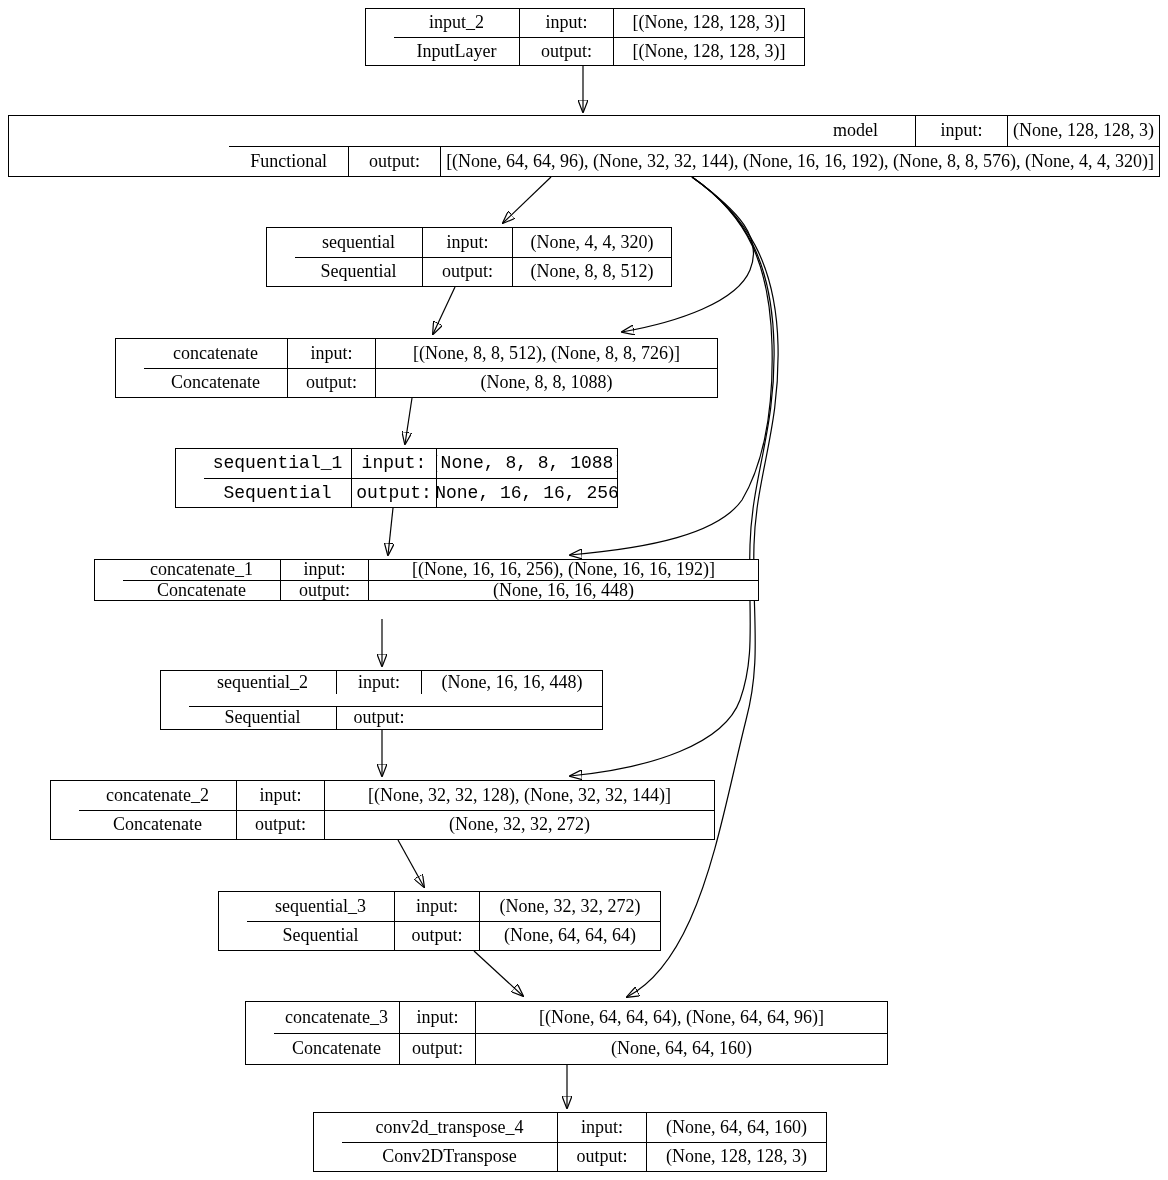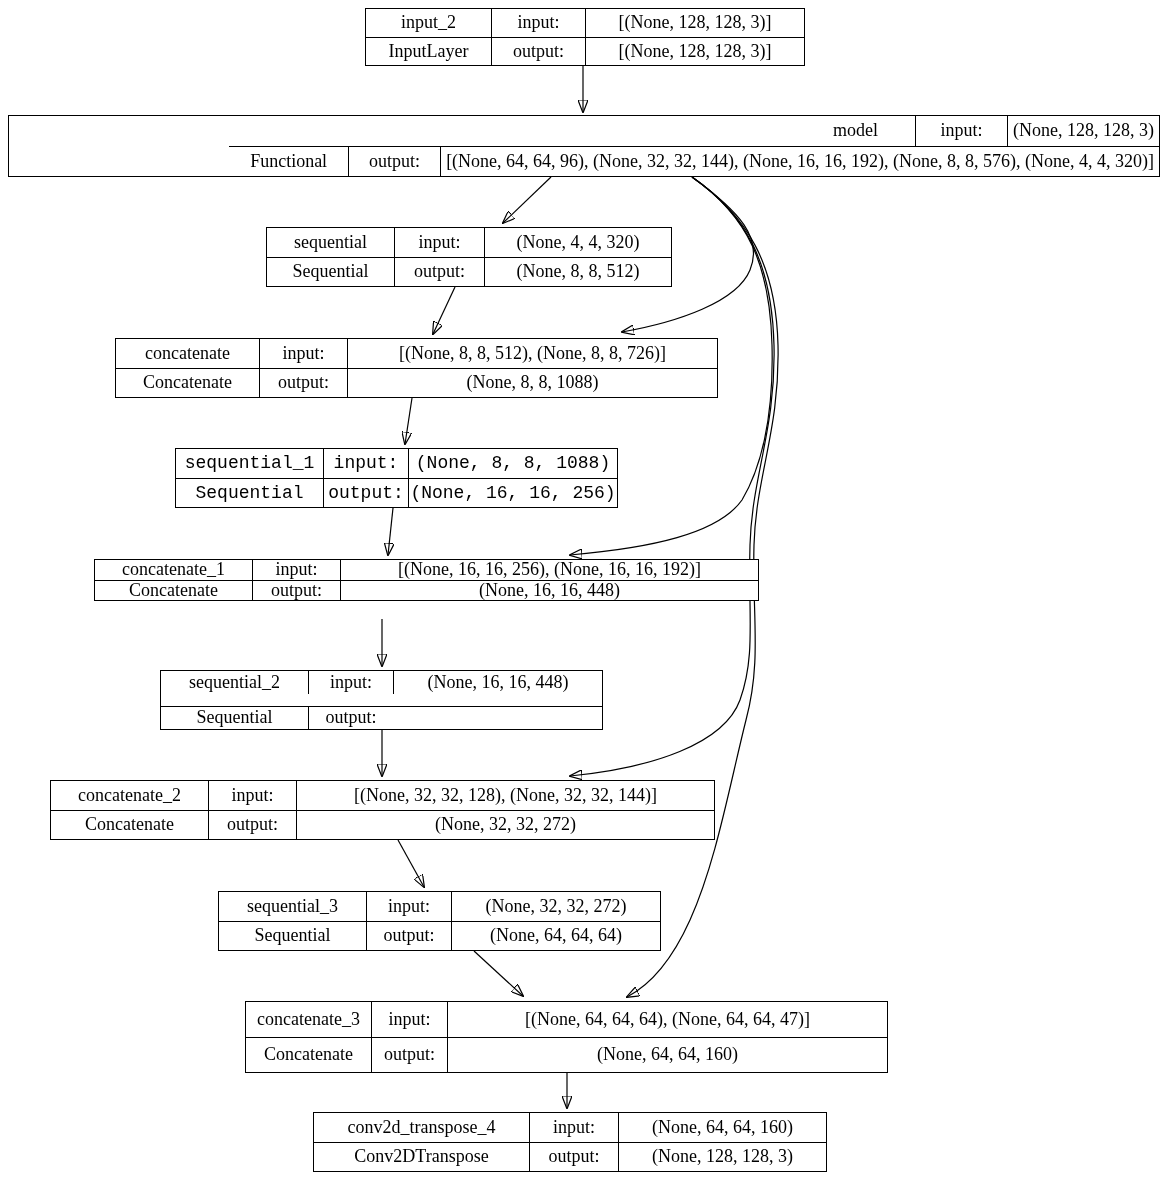--- a/index.html
+++ b/index.html
@@ -11,20 +11,21 @@
     font-size:18px;
     color:#000000;
     overflow:hidden;
   }
   .node{
     position:absolute;
     display:flex;flex-direction:column;
     border:1px solid #000;
     background:#fff;
     box-sizing:border-box;
+    padding-left:28px;
   }
   .nrow{flex:1 1 50%;display:flex;min-height:0;}
   .nrow + .nrow{border-top:1px solid #000;}
   .cell{
     display:flex;align-items:center;justify-content:center;
     white-space:nowrap;box-sizing:border-box;padding:0 5px;
     overflow:hidden;
   }
   .cell + .cell{border-left:1px solid #000;}
   .c1{flex:0 0 var(--c1);}
@@ -169,25 +170,25 @@
       <div class="cell c2">input:</div>
       <div class="cell c3">(None, 32, 32, 272)</div>
     </div>
     <div class="nrow">
       <div class="cell c1">Sequential</div>
       <div class="cell c2">output:</div>
       <div class="cell c3">(None, 64, 64, 64)</div>
     </div>
   </div>
 
-  <div class="node" style="left:245px;top:1001px;width:643px;height:72px;--c1:125px;--c2:76px;">
+  <div class="node" style="left:245px;top:1001px;width:643px;height:64px;--c1:125px;--c2:76px;">
     <div class="nrow">
       <div class="cell c1">concatenate_3</div>
       <div class="cell c2">input:</div>
-      <div class="cell c3">[(None, 64, 64, 64), (None, 64, 64, 47)]</div>
+      <div class="cell c3">[(None, 64, 64, 64), (None, 64, 64, 96)]</div>
     </div>
     <div class="nrow">
       <div class="cell c1">Concatenate</div>
       <div class="cell c2">output:</div>
       <div class="cell c3">(None, 64, 64, 160)</div>
     </div>
   </div>
 
   <div class="node" style="left:313px;top:1112px;width:514px;height:60px;--c1:215px;--c2:89px;">
     <div class="nrow">

